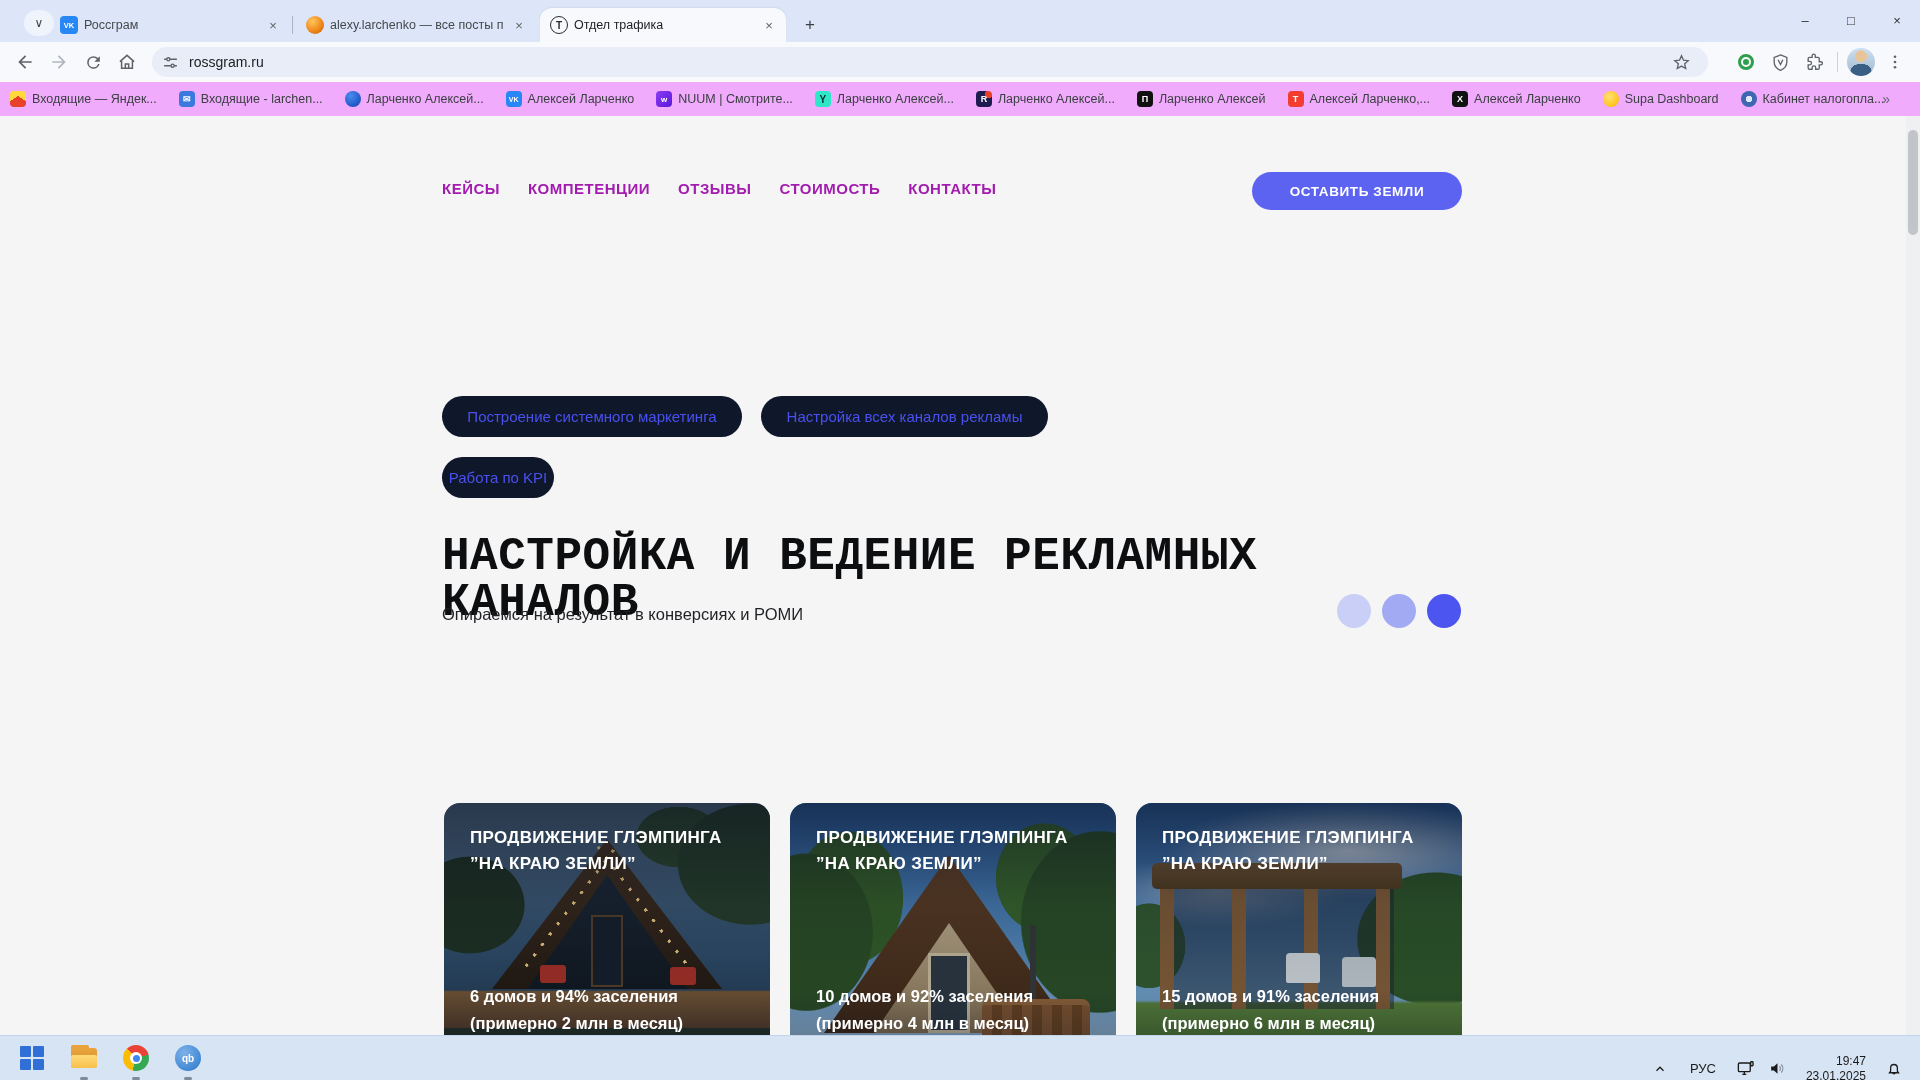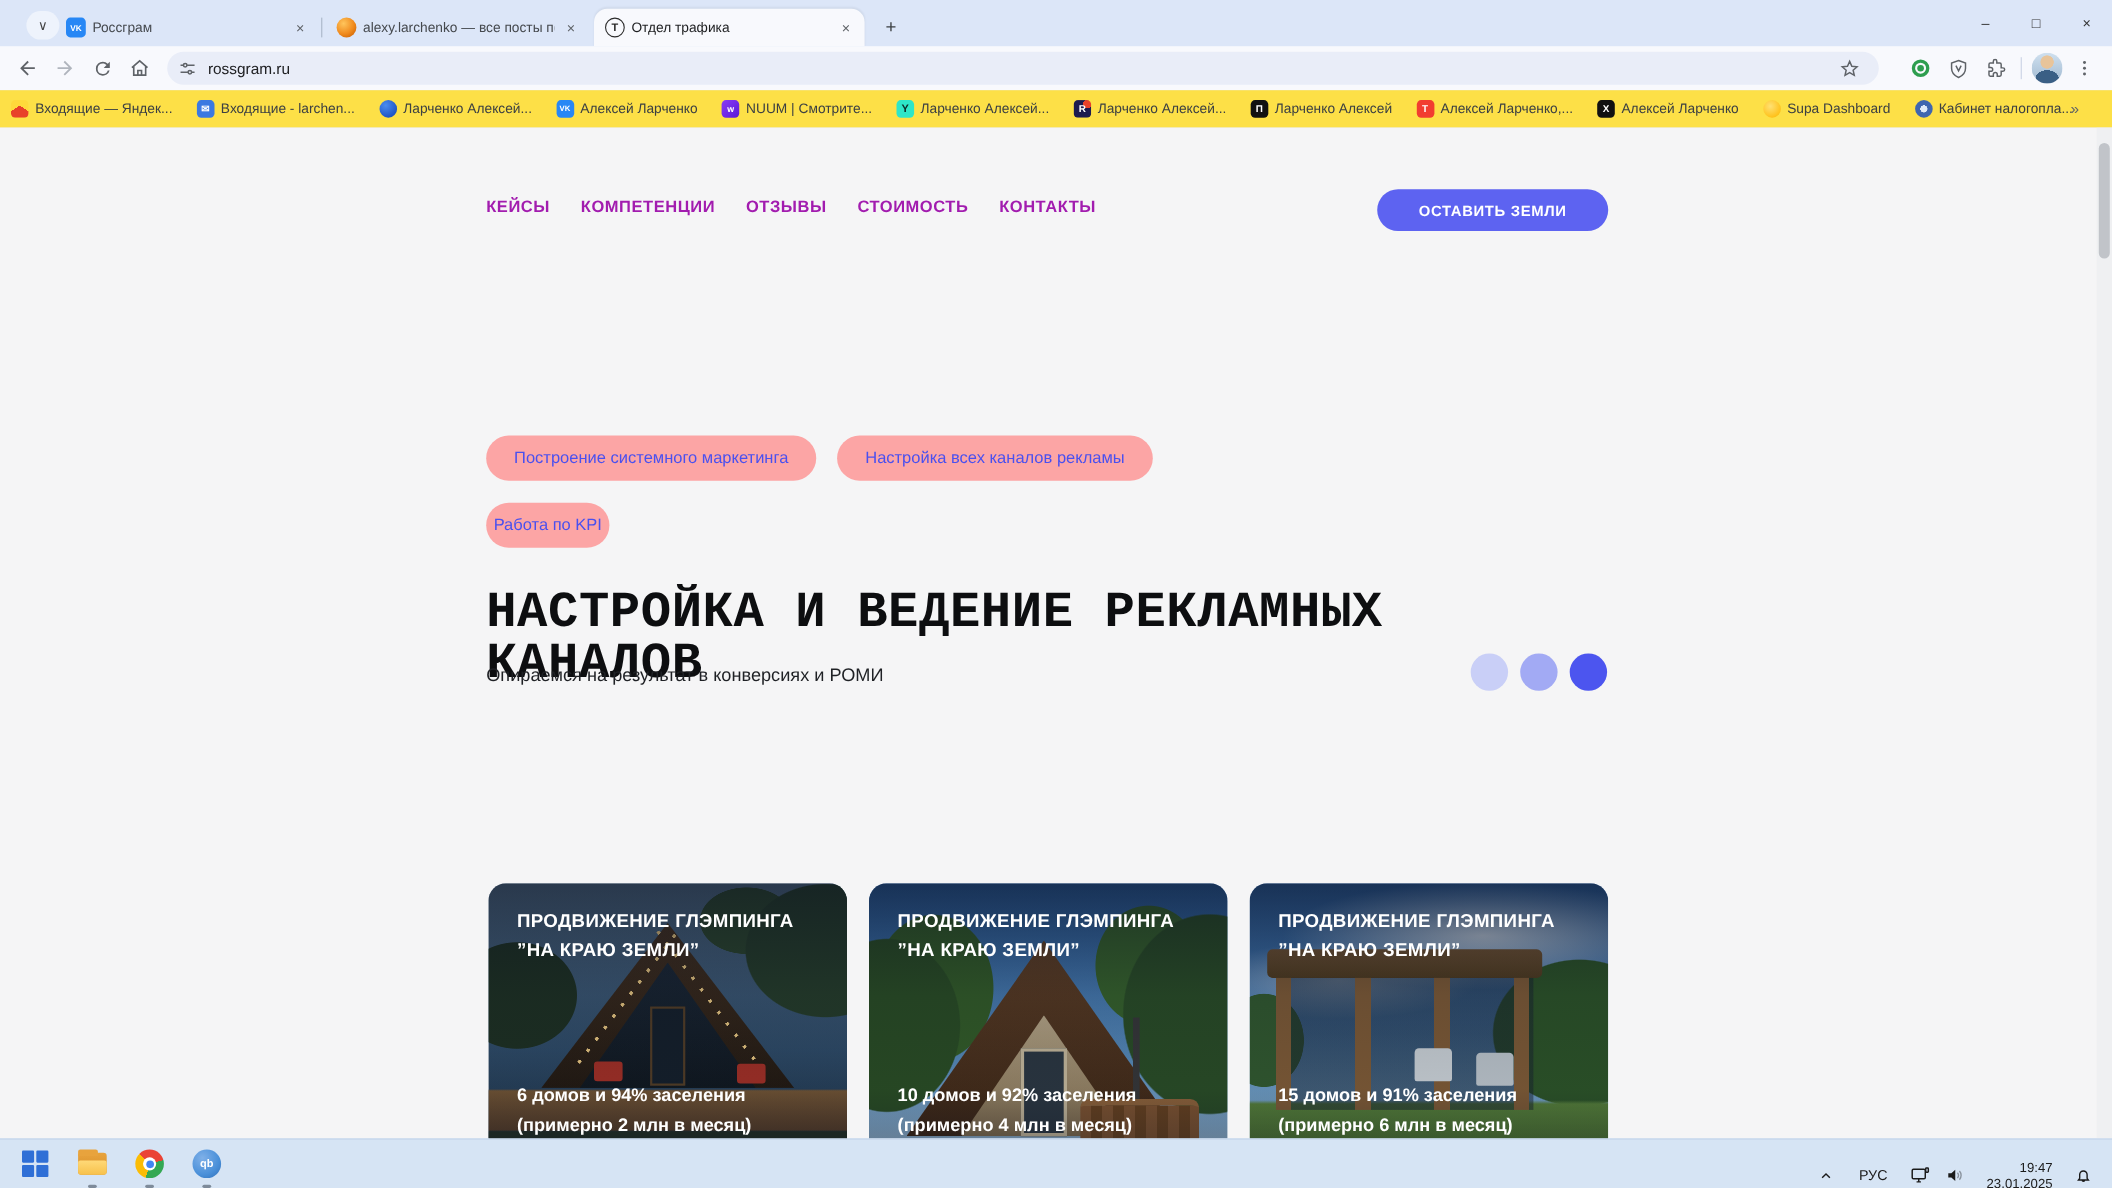--- a/index.html
+++ b/index.html
@@ -43,21 +43,21 @@
   .ext-green i { width:6px; height:6px; border-radius:50%; background:#2e9e4f; }
   .tb-divider { width:1px; height:20px; background:#c9d2e4; margin:0 6px; }
   .avatar { width:28px; height:28px; border-radius:50%;
     background:
       radial-gradient(circle at 50% 30%, #e8c49a 0 24%, rgba(0,0,0,0) 26%),
       radial-gradient(ellipse 62% 42% at 50% 82%, #3a5f85 0 60%, rgba(0,0,0,0) 61%),
       linear-gradient(#cfe0ef,#9fb8d0);
     cursor:pointer; }
 
   
-  .bookmarks { position:absolute; top:82px; left:0; width:1920px; height:34px; background:#fde047;
+  .bookmarks { position:absolute; top:82px; left:0; width:1920px; height:34px; background:#f0abfc;
     display:flex; align-items:center; padding-left:10px; }
   .bm { display:flex; align-items:center; margin-right:22px; cursor:pointer; }
   .bm .lbl { font-size:12.5px; color:#3c4043; margin-left:6px; white-space:nowrap; }
   .bi { width:16px; height:16px; border-radius:4px; display:flex; align-items:center;
     justify-content:center; font-weight:bold; color:#fff; font-size:8px; }
   .bi.ymail { background:#ffd93b; background-image:conic-gradient(from 125deg at 50% 30%, #e8412a 0 110deg, rgba(0,0,0,0) 0); }
   .bi.mail2 { background:#3b79e1; font-size:9px; }
   .bi.bluecircle { border-radius:50%; background:radial-gradient(circle at 35% 30%, #4a8cf0, #1a4fc0 80%); }
   .bi.vk { background:#2787f5; font-size:7px; }
   .bi.nuum { background:linear-gradient(135deg,#8a3cf5,#5a19d8); }
@@ -75,21 +75,21 @@
   .scrollbar { position:absolute; right:0; top:0; width:14px; height:919px; background:#eff0f2; }
   .scroll-thumb { position:absolute; right:2px; top:14px; width:10px; height:105px; border-radius:5px; background:#c1c4c9; }
 
   .site-nav { position:absolute; left:442px; top:64px; display:flex; gap:28px; }
   .site-nav a { font-size:15px; font-weight:700; letter-spacing:.5px; color:#a21caf;
     text-decoration:none; cursor:pointer; }
   .cta { position:absolute; left:1252px; top:56px; width:210px; height:38px; border-radius:19px;
     background:#5d63f1; color:#fff; font-size:13.5px; font-weight:700; letter-spacing:.6px;
     display:flex; align-items:center; justify-content:center; cursor:pointer; border:none; }
 
-  .pill { position:absolute; height:41px; border-radius:20.5px; background:#fca5a5; color:#4a50ef;
+  .pill { position:absolute; height:41px; border-radius:20.5px; background:#0f172a; color:#4a50ef;
     font-size:15px; display:flex; align-items:center; justify-content:center; cursor:default; }
 
   .hero-title { position:absolute; left:442px; top:418px; width:1010px; font-size:46px; font-weight:800;
     letter-spacing:.5px; color:#0d0e10; line-height:1;font-family:Liberation Mono, monospace; }
   .hero-sub { position:absolute; left:442px; top:489px; font-size:16.5px; color:#1f2125; }
   .dot { position:absolute; top:478px; width:34px; height:34px; border-radius:50%; cursor:pointer; }
 
   .section-title { position:absolute; left:442px; top:612px; font-size:33px; font-weight:800; color:#0d0e10; }
 
   .card { position:absolute; top:687px; width:326px; height:340px; border-radius:16px; overflow:hidden; cursor:pointer; }

